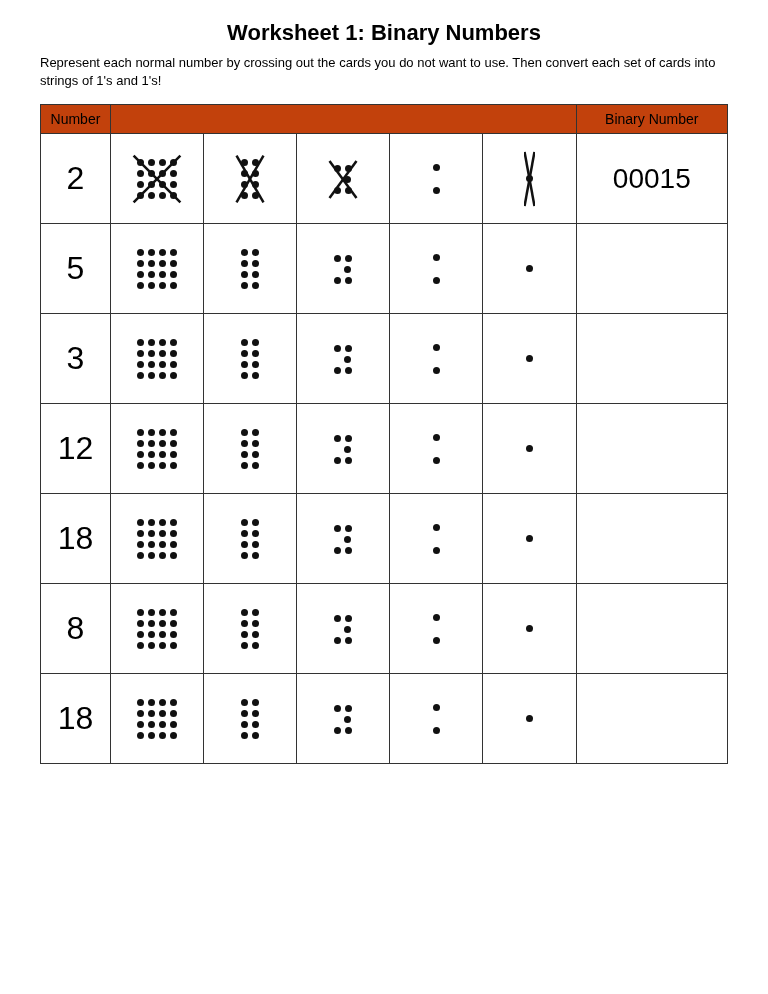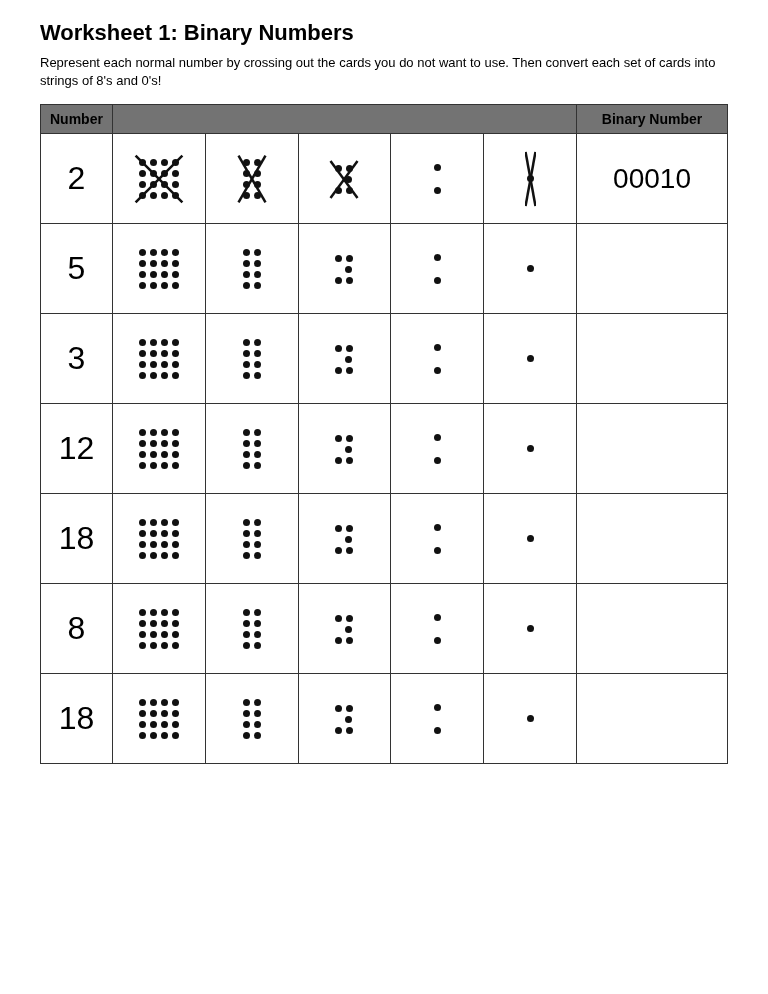--- a/index.html
+++ b/index.html
@@ -4,43 +4,44 @@
   <style>
     * { box-sizing: border-box; margin: 0; padding: 0; }
     body {
       background: #fff;
       font-family: Arial, sans-serif;
       width: 768px;
       min-height: 994px;
       padding: 20px 40px;
     }
     h1 {
+      text-align: center;
       font-size: 22px;
       font-weight: bold;
       margin-bottom: 8px;
     }
     .instructions {
       font-size: 13px;
       margin-bottom: 14px;
       line-height: 1.4;
     }
     table {
       border-collapse: collapse;
       width: 100%;
     }
     th, td {
       border: 1.5px solid #333;
       text-align: center;
       vertical-align: middle;
     }
     th {
-      font-weight: bold;
+      font-weight: normal;
       font-size: 14px;
       padding: 6px 4px;
-      background: #737373;
+      background: #c2410c;
     }
     td {
       padding: 8px 4px;
       height: 90px;
     }
     .number-cell {
       font-size: 32px;
       font-weight: normal;
       width: 60px;
     }
@@ -89,21 +90,21 @@
       display: flex;
       align-items: center;
       justify-content: center;
       height: 60px;
     }
   </style>
 </head>
 <body>
 
 <h1>Worksheet 1: Binary Numbers</h1>
-<p class="instructions">Represent each normal number by crossing out the cards you do not want to use. Then convert each set of cards into strings of 8's and 0's!</p>
+<p class="instructions">Represent each normal number by crossing out the cards you do not want to use. Then convert each set of cards into strings of 1's and 1's!</p>
 
 <table>
   <thead>
     <tr>
       <th>Number</th>
       <th colspan="5"></th>
       <th>Binary Number</th>
     </tr>
   </thead>
   <tbody id="table-body">
@@ -182,21 +183,21 @@
               <div class="dot-row" style="margin-top:12px">
                 <span class="dot"></span>
               </div>
             </div></div></td>
         <td class="card-cell"><div class="card-wrapper" style="display: inline-block; position: relative;"><div class="card-single">
               <span class="dot"></span>
             </div><svg class="cross-lines" xmlns="http://www.w3.org/2000/svg" style="position: absolute; top: 0px; left: 0px; width: 100%; height: 100%; pointer-events: none;">
               <line x1="5%" y1="5%" x2="95%" y2="95%" stroke="#111" stroke-width="2.5"></line>
               <line x1="95%" y1="5%" x2="5%" y2="95%" stroke="#111" stroke-width="2.5"></line>
             </svg></div></td>
-        <td class="binary-cell">00010</td>
+        <td class="binary-cell">00015</td>
       </tr>
       <tr>
         <td class="number-cell">5</td>
         <td class="card-cell"><div class="card-wrapper" style="display: inline-block; position: relative;"><div class="dot-container">
               <div class="dot-row">
                 <span class="dot"></span>
                 <span class="dot"></span>
                 <span class="dot"></span>
                 <span class="dot"></span>
               </div>

